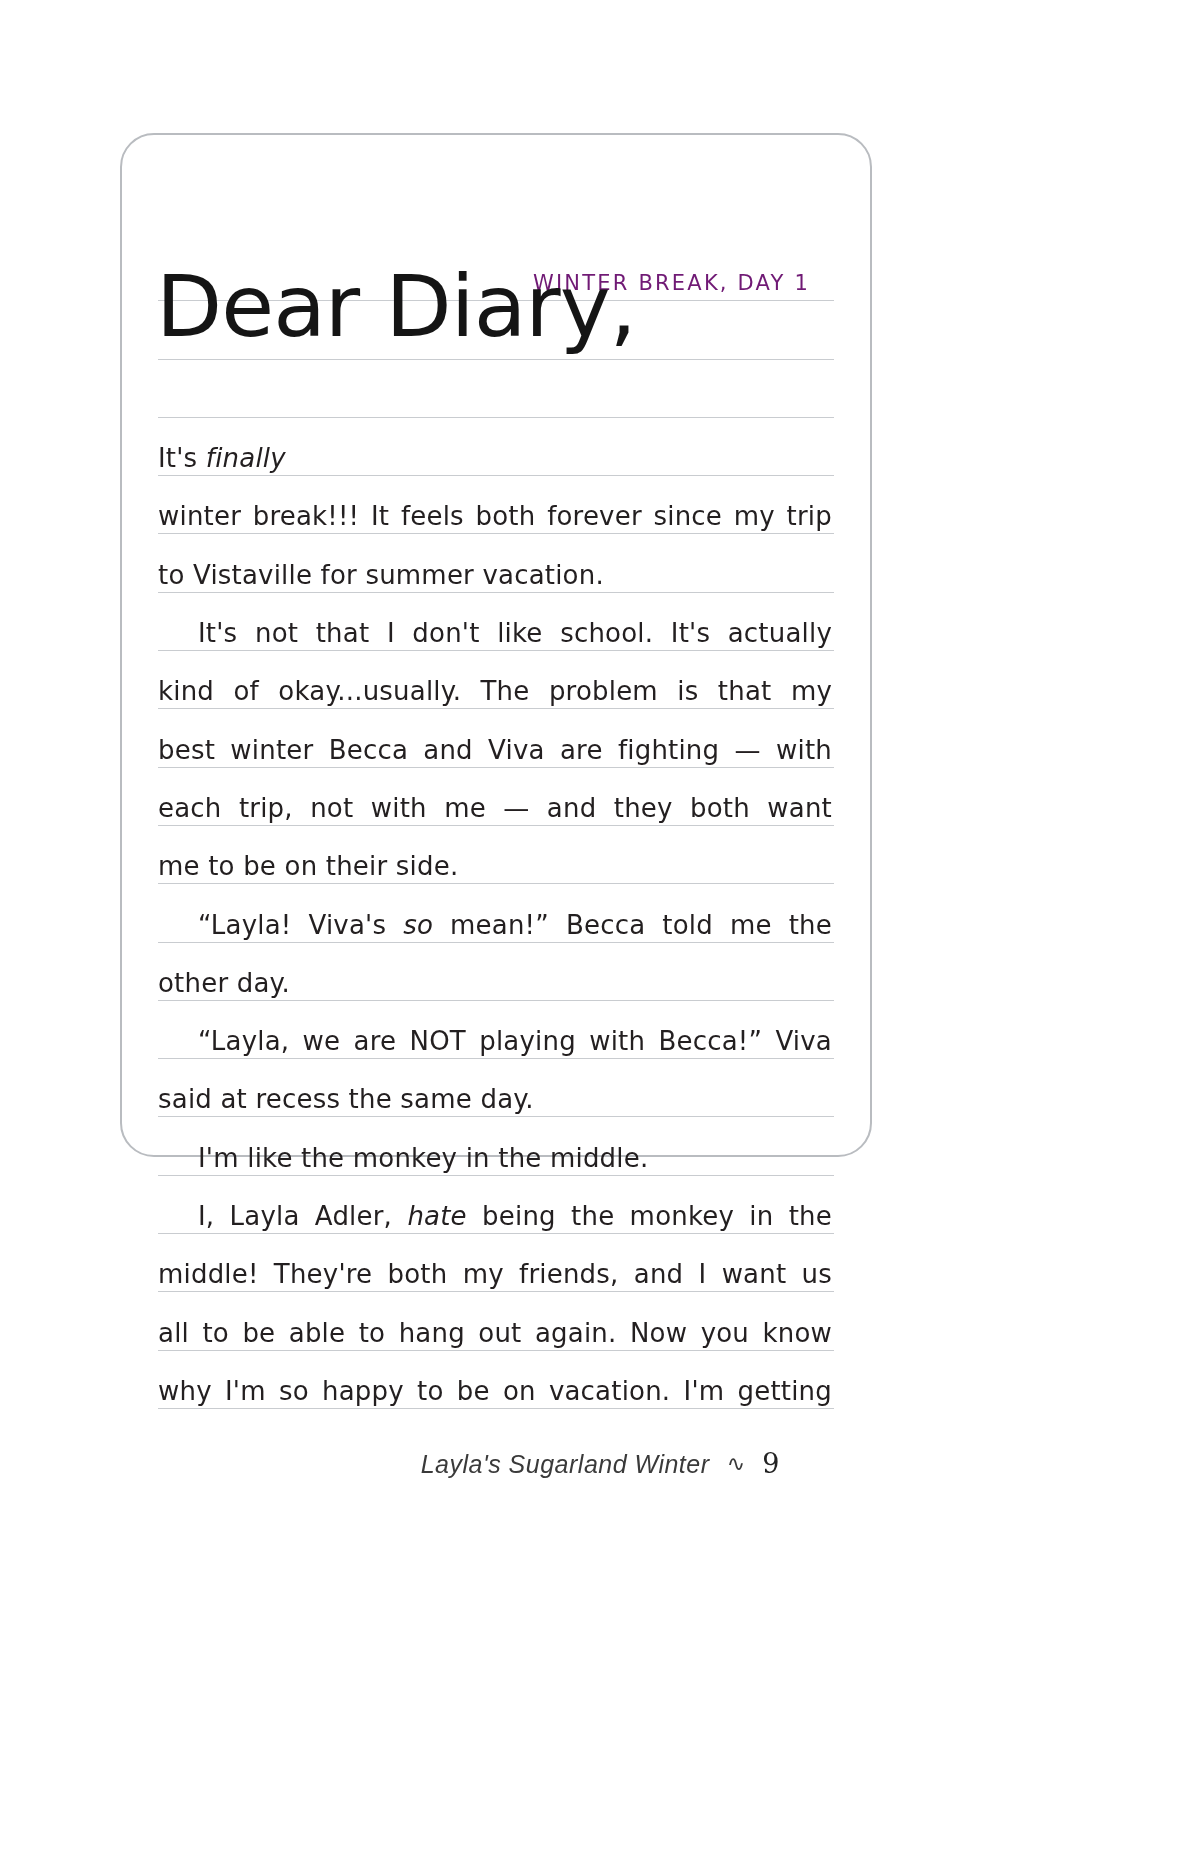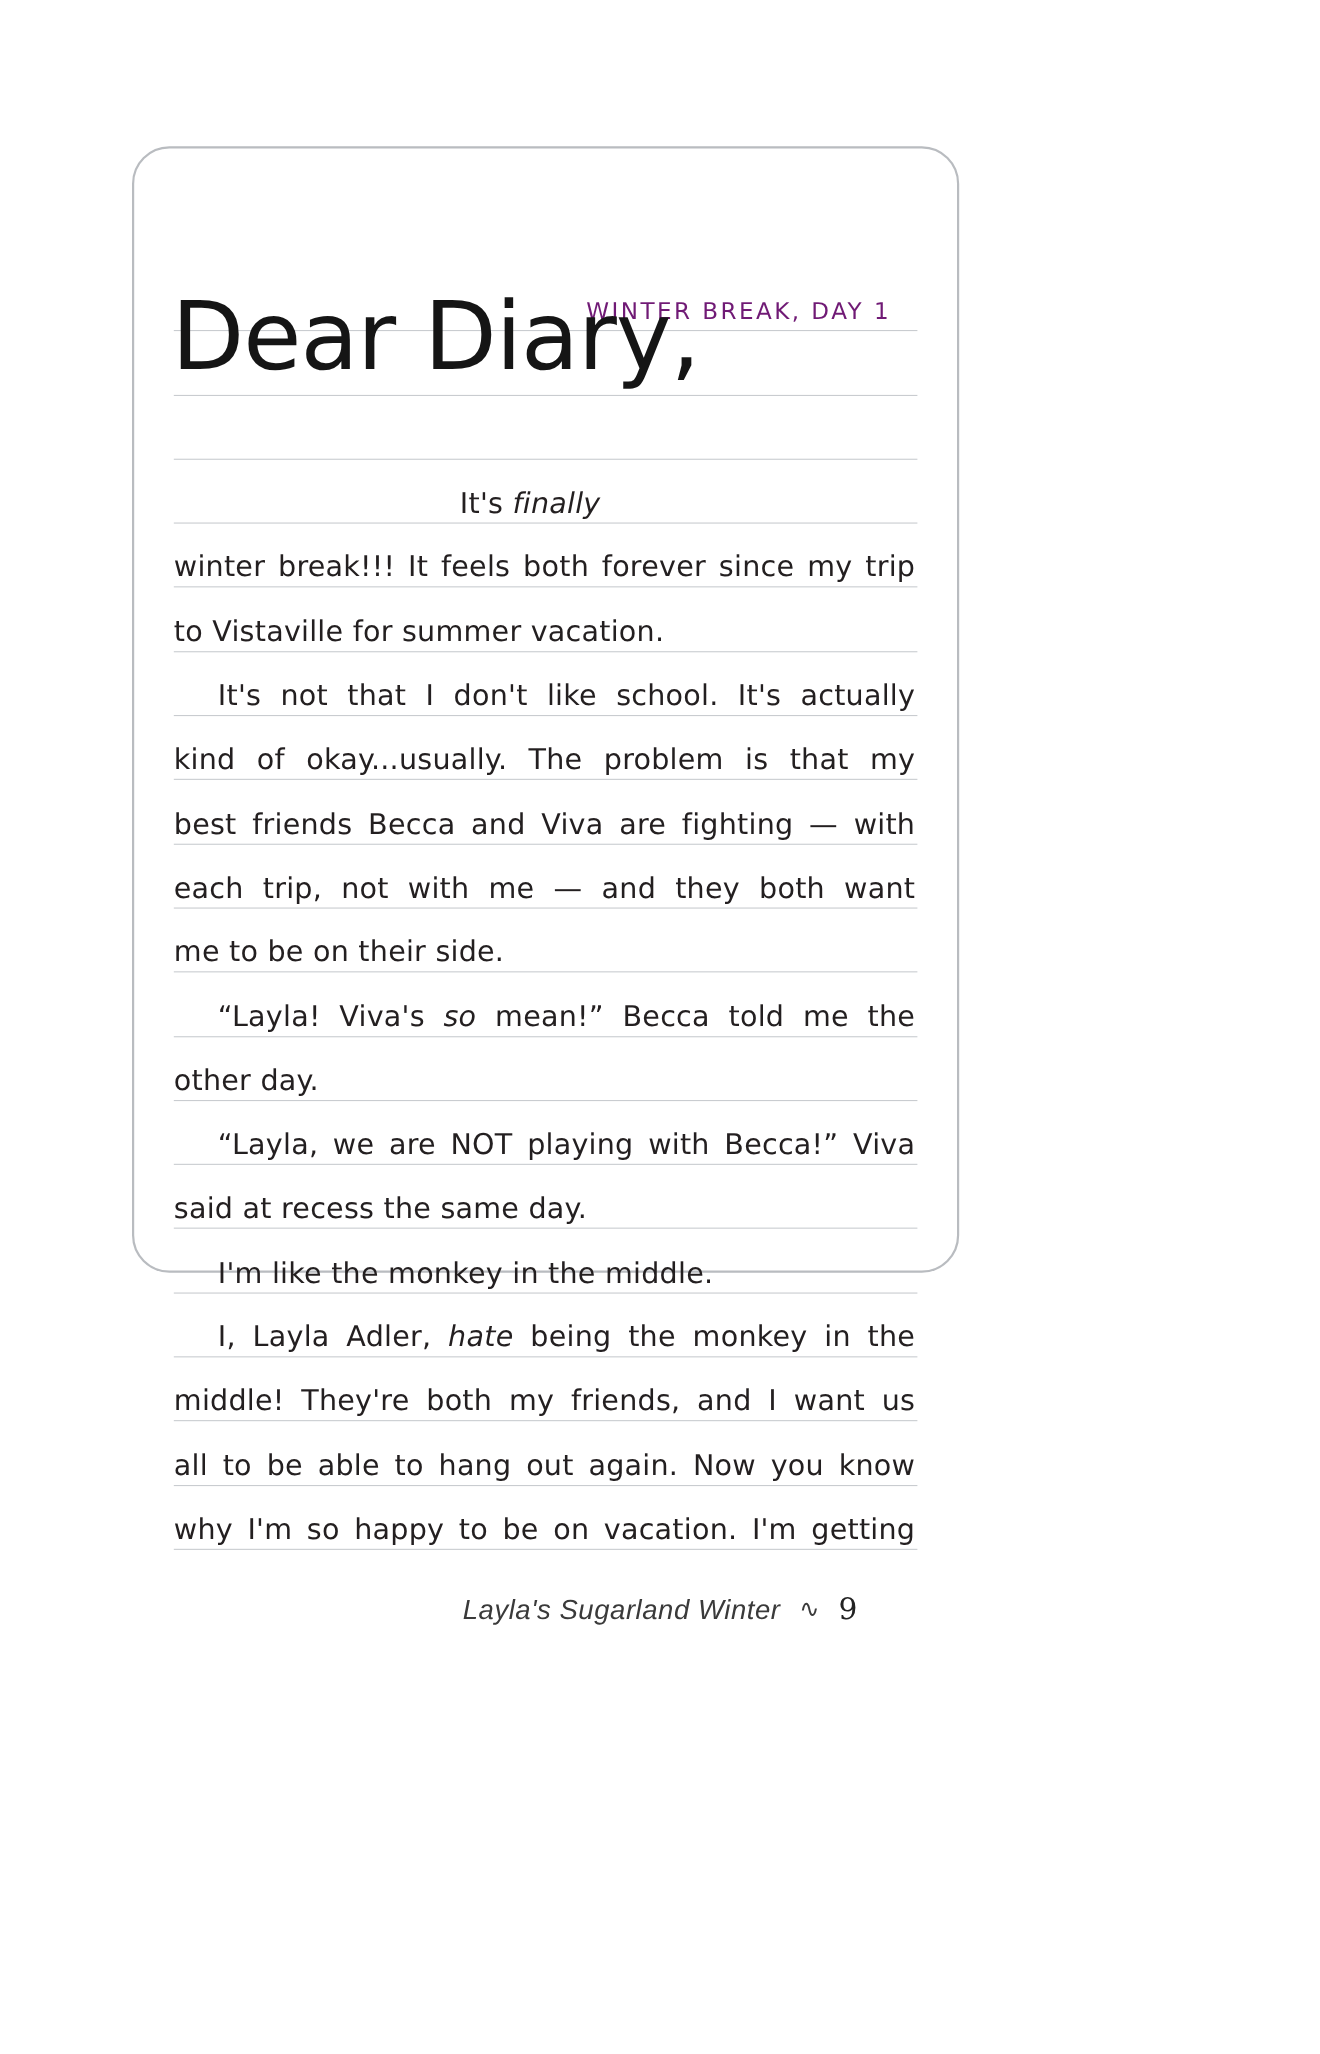--- a/index.html
+++ b/index.html
@@ -74,21 +74,21 @@
     white-space: normal;
     display: block;
     padding-right: 2px;
   }
 
   .indent {
     padding-left: 40px;
   }
 
   .right {
-    text-align: center;
+    text-align: left;
     padding-right: 28px;
   }
 
   .italic { font-style: italic; }
 
   
   .date-head {
     position: absolute;
     right: 24px;
     bottom: 6px;
@@ -180,21 +180,21 @@
 
     <div class="line-row">
       <div class="line-text hand justify indent">It's not that I don't like school. It's actually</div>
     </div>
 
     <div class="line-row">
       <div class="line-text hand justify">kind of okay...usually. The problem is that my</div>
     </div>
 
     <div class="line-row">
-      <div class="line-text hand justify">best friends Becca and Viva are fighting — with</div>
+      <div class="line-text hand justify">best winter Becca and Viva are fighting — with</div>
     </div>
 
     <div class="line-row">
       <div class="line-text hand justify">each trip, not with me — and they both want</div>
     </div>
 
     <div class="line-row">
       <div class="line-text hand">me to be on their side.</div>
     </div>
 

